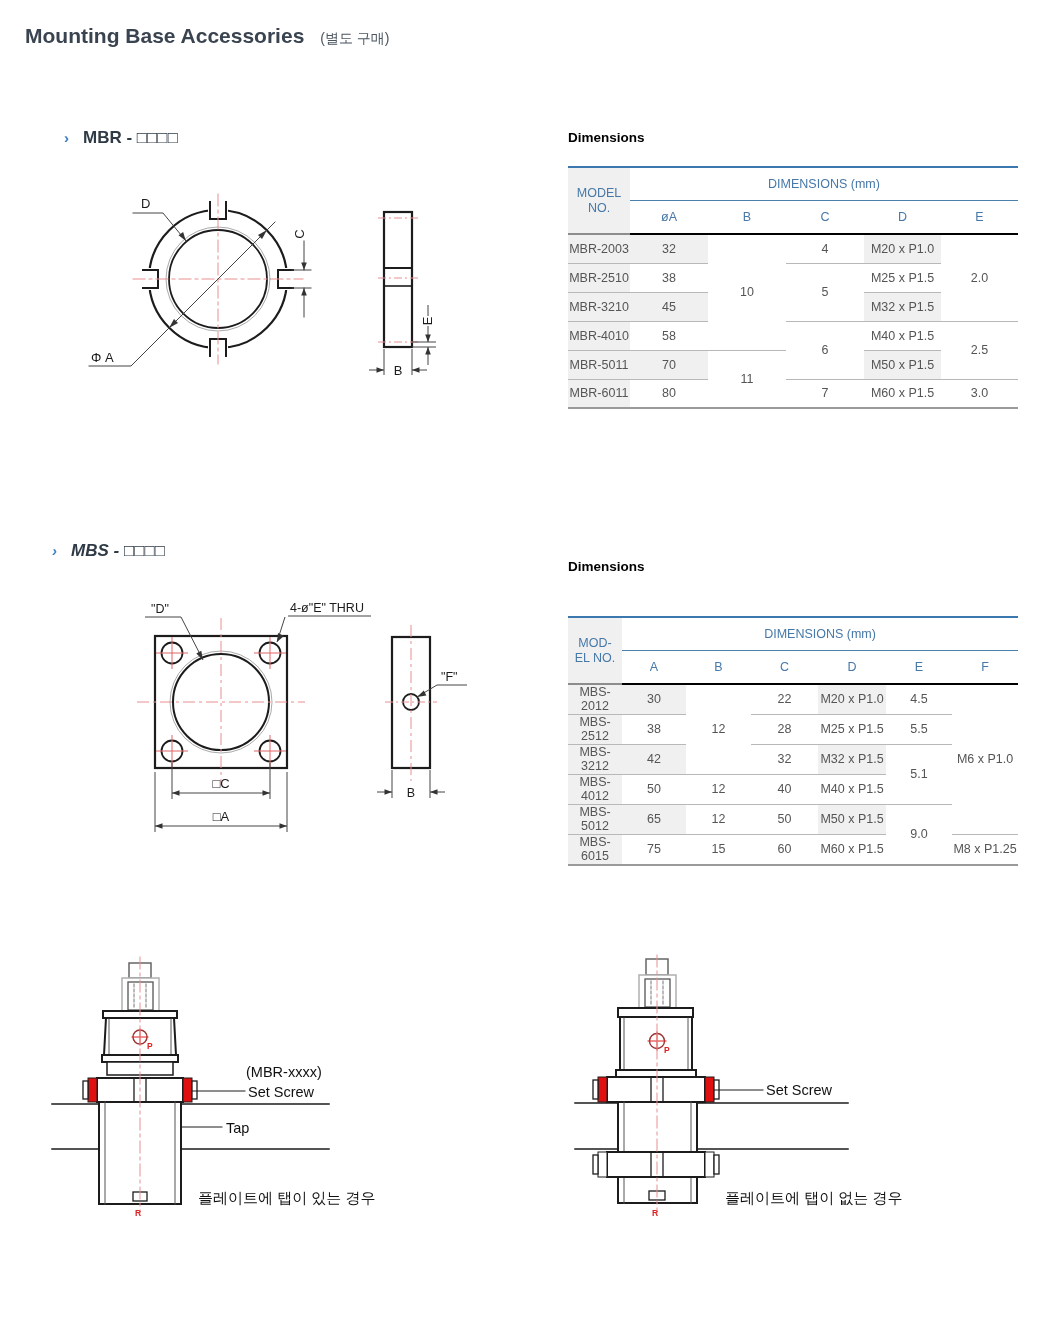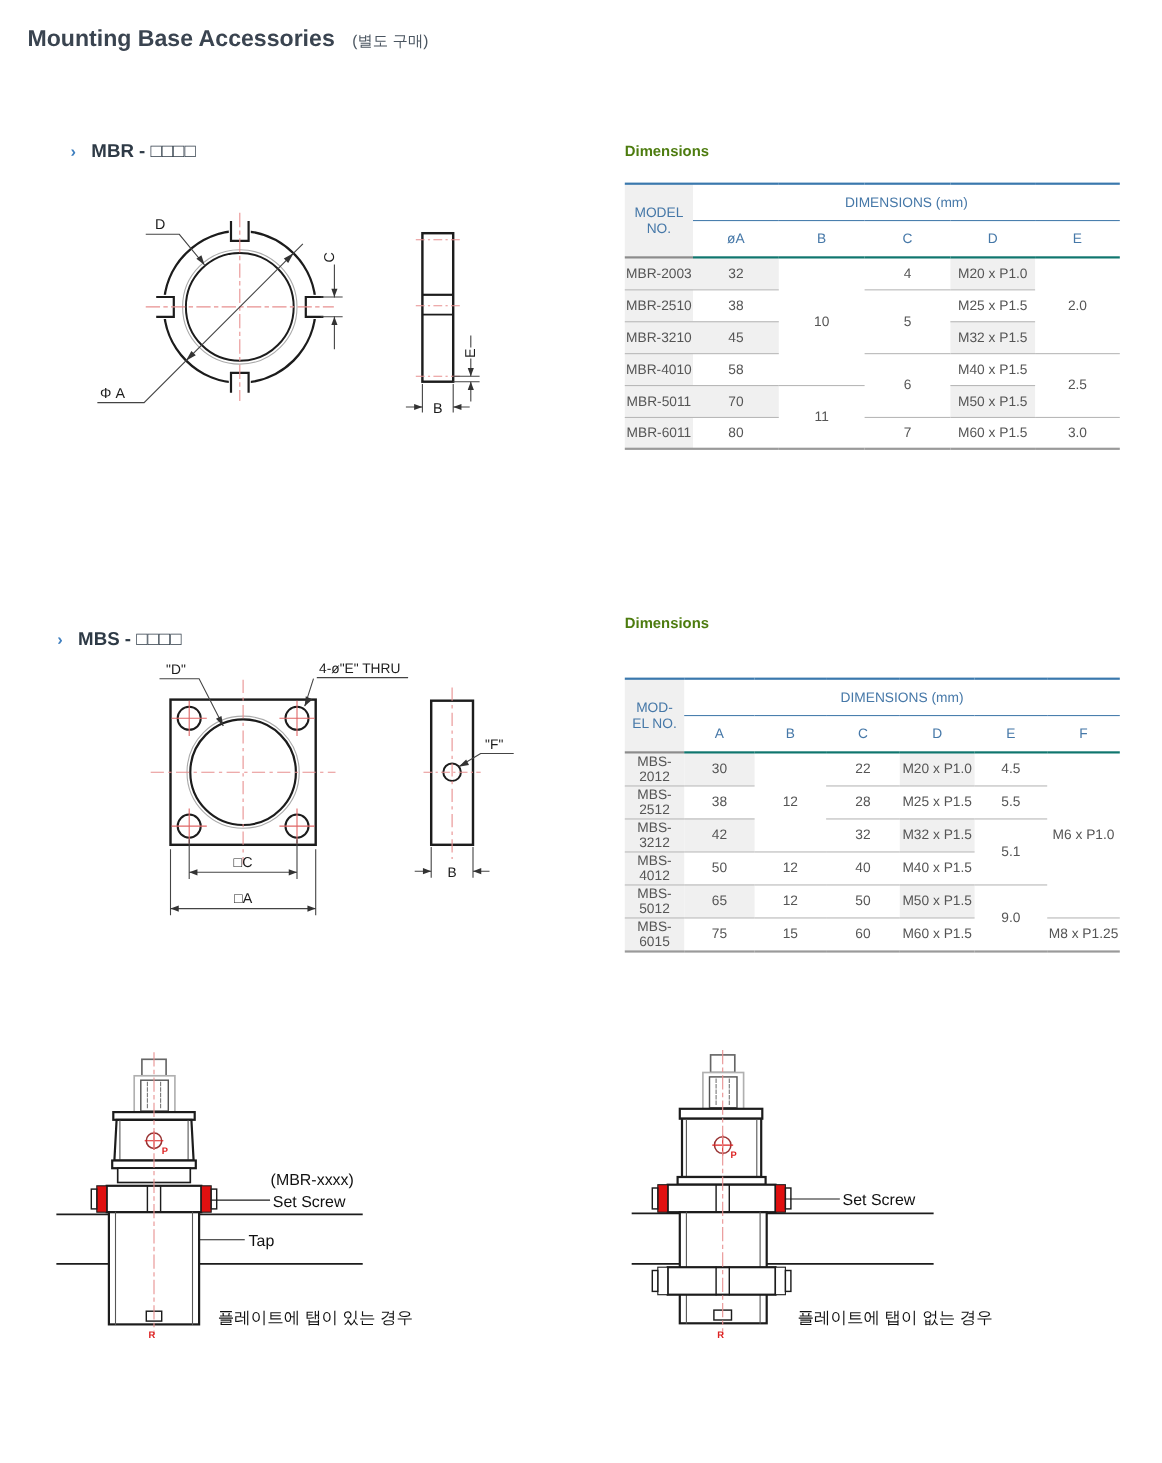--- a/index.html
+++ b/index.html
@@ -4,34 +4,34 @@
 <style>
   html,body{margin:0;padding:0;background:#fff;}
   body{font-family:"Liberation Sans",sans-serif;}
   .page{position:relative;width:1056px;height:1330px;background:#fff;overflow:hidden;}
 
   .page-title{position:absolute;left:25px;top:24px;font-size:21px;font-weight:bold;color:#3a4450;}
   .page-title .note{font-size:14px;font-weight:normal;color:#4a5560;margin-left:16px;}
 
   .section-head{position:absolute;font-size:17px;font-weight:bold;color:#2e3a46;}
   .section-head .chev{color:#3f7fbf;font-size:15px;margin-right:14px;font-weight:bold;}
-  .dim-heading{position:absolute;font-size:13.5px;font-weight:bold;color:#4d7c0f;}
+  .dim-heading{position:absolute;font-size:13.5px;font-weight:bold;color:#000000;}
 
   table.dims{border-collapse:collapse;table-layout:fixed;width:450px;
     border-top:2px solid #3a78ad;border-bottom:2px solid #9a9a9a;padding-left:48px;}
   table.dims th,table.dims td{padding:0;text-align:center;vertical-align:middle;
     font-size:12.5px;font-weight:normal;}
   table.dims th{color:#4678a8;}
   table.dims td{color:#555;border-bottom:1px solid #b8b8b8;}
   table.dims .g{background:#f0f0f0;}
   table.dims .pre{white-space:pre-line;line-height:1.15;}
   tr.h1{height:33px;} tr.h2{height:34px;} tr.dr{height:29px;} tr.dr2{height:30px;}
   th.model-h{border-bottom:2px solid #8c8c8c;}
   th.dim-h{border-bottom:1px solid #4a7fae;margin-top:36px;}
-  tr.h2 th{border-bottom:2px solid #0f766e;}
+  tr.h2 th{border-bottom:2px solid #000000;}
   td.nb{border-bottom:none;}
 
   .tip{position:absolute;font-size:14.5px;color:#111;}
   .absvg{position:absolute;}
   svg text{font-family:"Liberation Sans",sans-serif;}
 </style>
 </head>
 <body>
 
 <div class="page">
@@ -161,21 +161,21 @@
           <td class="g nb">MBR-6011</td>
           <td class="nb">80</td>
           <td class="nb">7</td>
           <td class="nb">M60 x P1.5</td>
           <td class="nb">3.0</td>
         </tr>
       </tbody>
     </table>
   </div>
 
-  <div class="section-head" style="left:52px;top:571px;">
+  <div class="section-head" style="left:52px;top:541px;font-style:italic;">
     <span class="chev">›</span><span>MBS - □□□□</span>
   </div>
   <div class="dim-heading" style="left:568px;top:559px;">Dimensions</div>
 
   <svg class="absvg" style="left:75px;top:585px;" width="480" height="265" viewBox="0 0 480 265">
     <g fill="none">
       <rect x="80" y="51" width="132" height="132" stroke="#1c1c1c" stroke-width="2.2"></rect>
       <circle cx="146" cy="117" r="51" stroke="#aaa" stroke-width="1"></circle>
       <circle cx="146" cy="117" r="48" stroke="#1c1c1c" stroke-width="2"></circle>
       <circle cx="97" cy="68" r="10.5" stroke="#1c1c1c" stroke-width="1.8"></circle>

